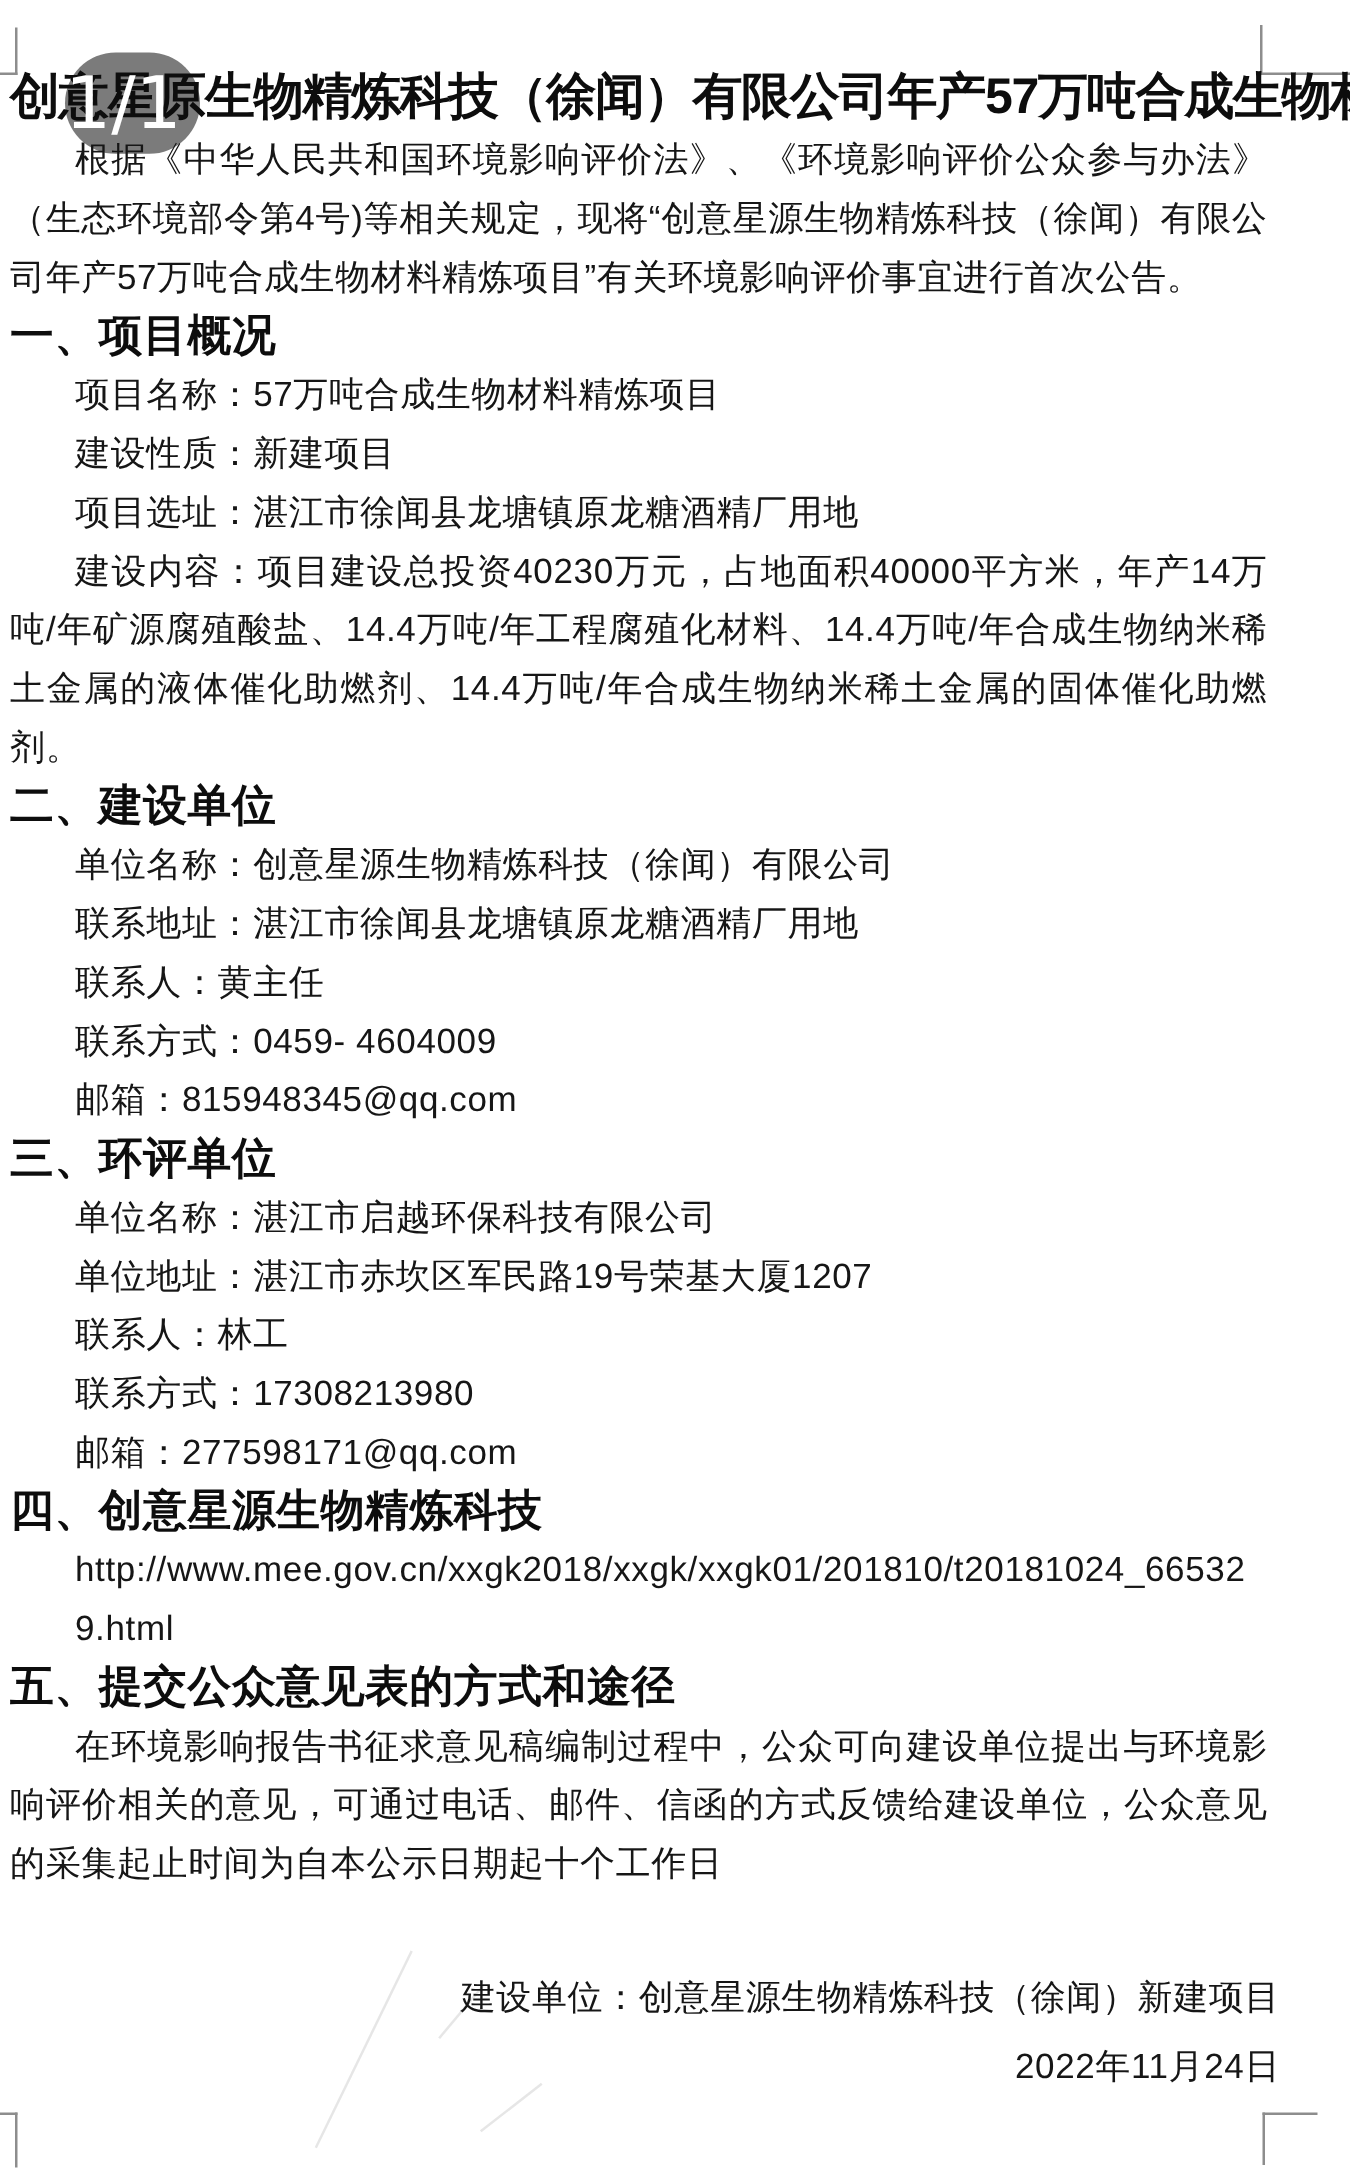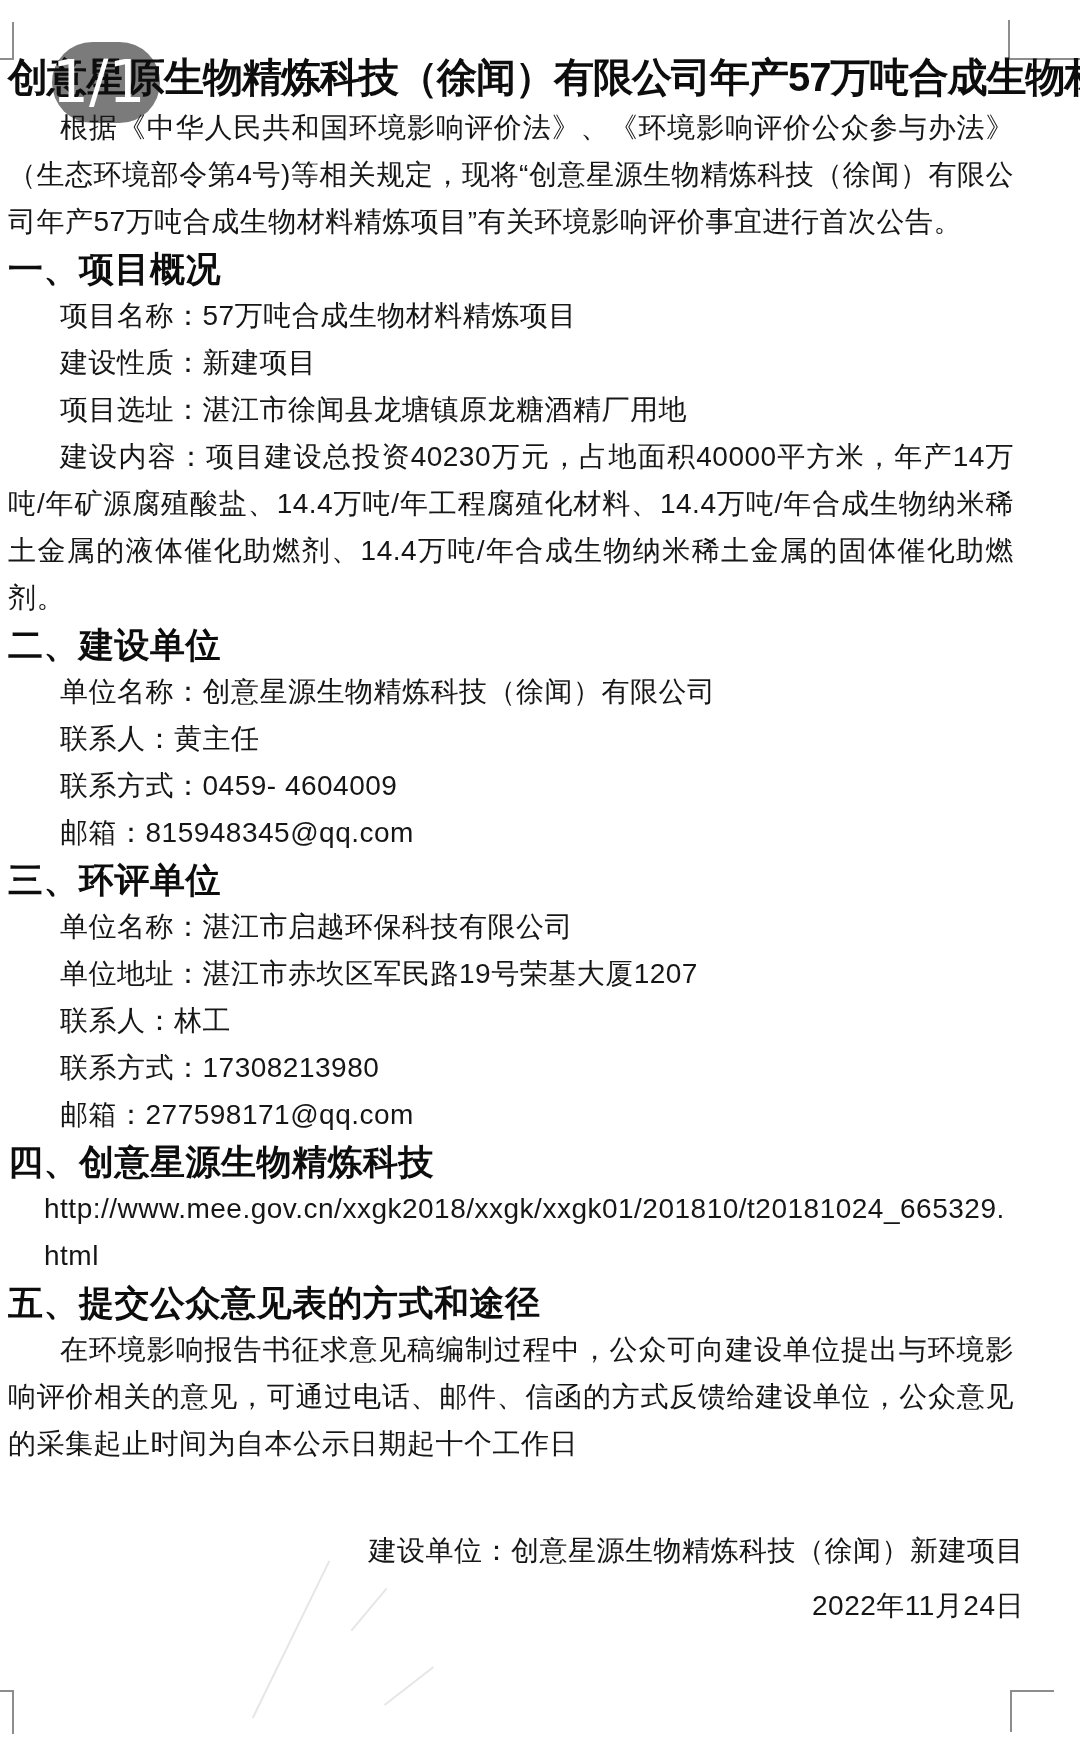--- a/index.html
+++ b/index.html
@@ -30,21 +30,21 @@
     text-indent: 52px;
     text-align: justify;
     text-align-last: left;
   }
   .sec-heading {
     font-weight: bold;
     font-size: 35px;
     color: #0d0d0d;
   }
   .item { margin-left: 52px; white-space: nowrap; }
-  .link { margin-left: 36px; word-break: break-all; }
+  .link { margin-left: 52px; word-break: break-all; }
   .footer {
     margin-top: 56px;
     text-align: right;
     padding-right: 0;
     margin-right: -10px;
     line-height: 55px;
     white-space: nowrap;
   }
   
   .badge {
@@ -104,20 +104,21 @@
   <div class="body-text para">根据《中华人民共和国环境影响评价法》、《环境影响评价公众参与办法》（生态环境部令第4号)等相关规定，现将“创意星源生物精炼科技（徐闻）有限公司年产57万吨合成生物材料精炼项目”有关环境影响评价事宜进行首次公告。</div>
 
   <div>
       <div class="body-text sec-heading">一、项目概况</div>
       <div class="body-text item">项目名称：57万吨合成生物材料精炼项目</div>
       <div class="body-text item">建设性质：新建项目</div>
       <div class="body-text item">项目选址：湛江市徐闻县龙塘镇原龙糖酒精厂用地</div>
       <div class="body-text para">建设内容：项目建设总投资40230万元，占地面积40000平方米，年产14万吨/年矿源腐殖酸盐、14.4万吨/年工程腐殖化材料、14.4万吨/年合成生物纳米稀土金属的液体催化助燃剂、14.4万吨/年合成生物纳米稀土金属的固体催化助燃剂。</div>
       <div class="body-text sec-heading">二、建设单位</div>
       <div class="body-text item">单位名称：创意星源生物精炼科技（徐闻）有限公司</div>
+      <div class="body-text item">联系地址：湛江市徐闻县龙塘镇原龙糖酒精厂用地</div>
       <div class="body-text item">联系人：黄主任</div>
       <div class="body-text item">联系方式：0459- 4604009</div>
       <div class="body-text item">邮箱：815948345@qq.com</div>
       <div class="body-text sec-heading">三、环评单位</div>
       <div class="body-text item">单位名称：湛江市启越环保科技有限公司</div>
       <div class="body-text item">单位地址：湛江市赤坎区军民路19号荣基大厦1207</div>
       <div class="body-text item">联系人：林工</div>
       <div class="body-text item">联系方式：17308213980</div>
       <div class="body-text item">邮箱：277598171@qq.com</div>
       <div class="body-text sec-heading">四、创意星源生物精炼科技</div>

